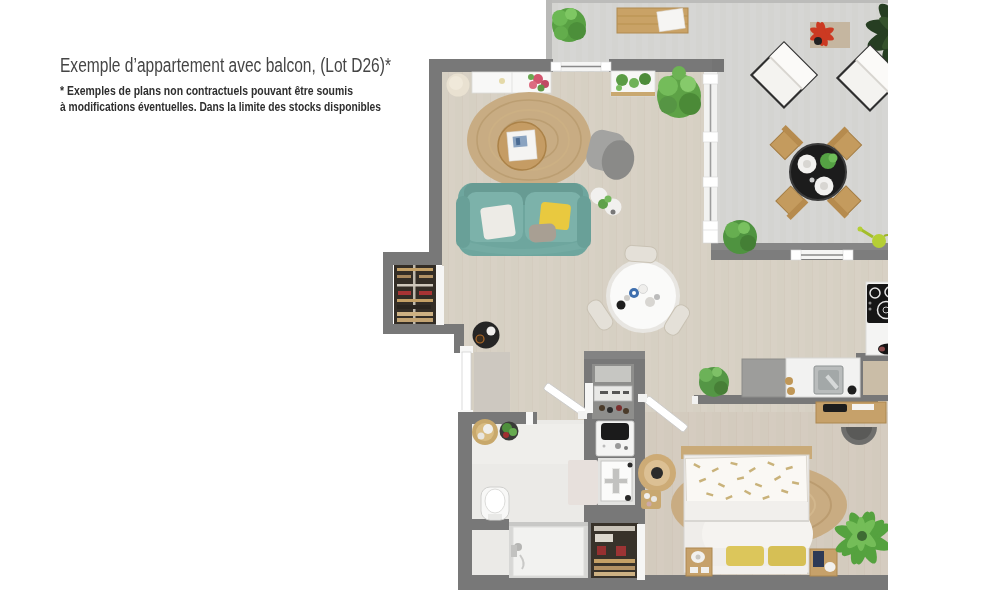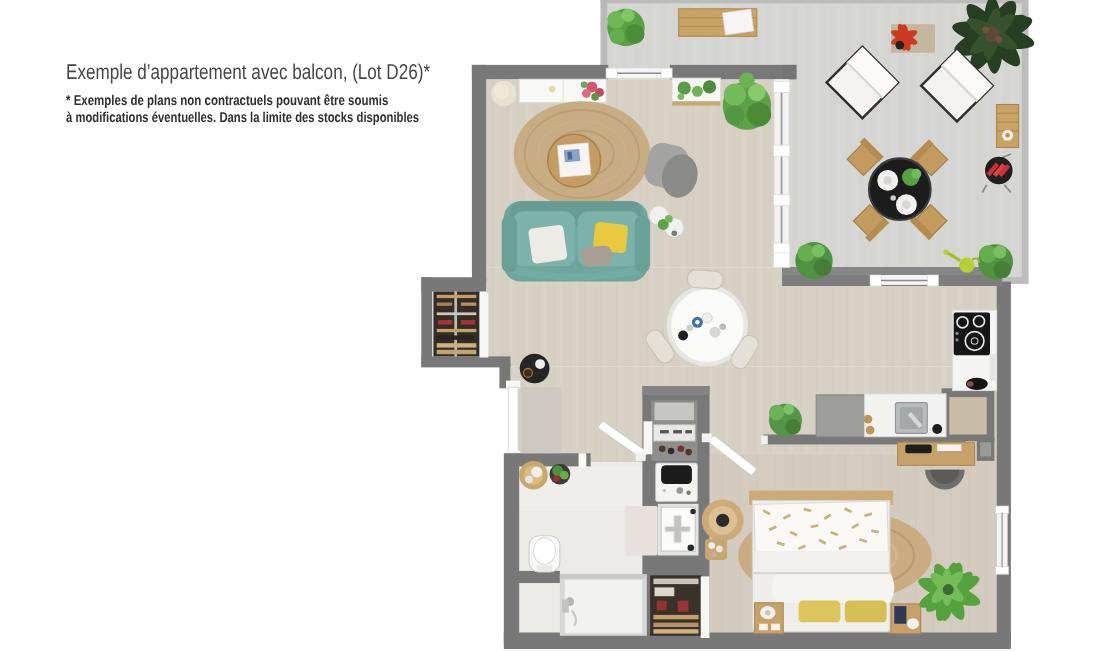--- a/index.html
+++ b/index.html
@@ -1,16 +1,16 @@
 <!DOCTYPE html>
 <html><head>
 <meta charset="utf-8">
 <style>
   html,body{margin:0;padding:0;background:#ffffff;}
-  .page{position:relative;width:1000px;height:592px;background:#ffffff;overflow:hidden;
+  .page{position:relative;width:888px;height:592px;background:#ffffff;overflow:hidden;
         font-family:"Liberation Sans", sans-serif;}
   svg{position:absolute;left:0;top:0;}
 </style>
 </head>
 <body>
 <div class="page">
 <svg width="1000" height="592" viewBox="0 0 1000 592">
 <defs>
   <pattern id="wood" width="14" height="60" patternUnits="userSpaceOnUse">
     <rect width="14" height="60" fill="#d8d1c5"></rect>

